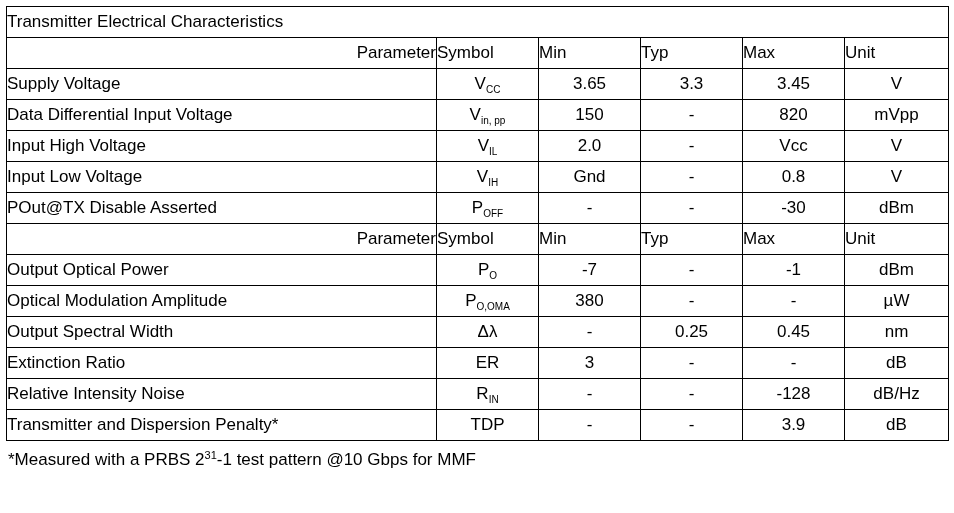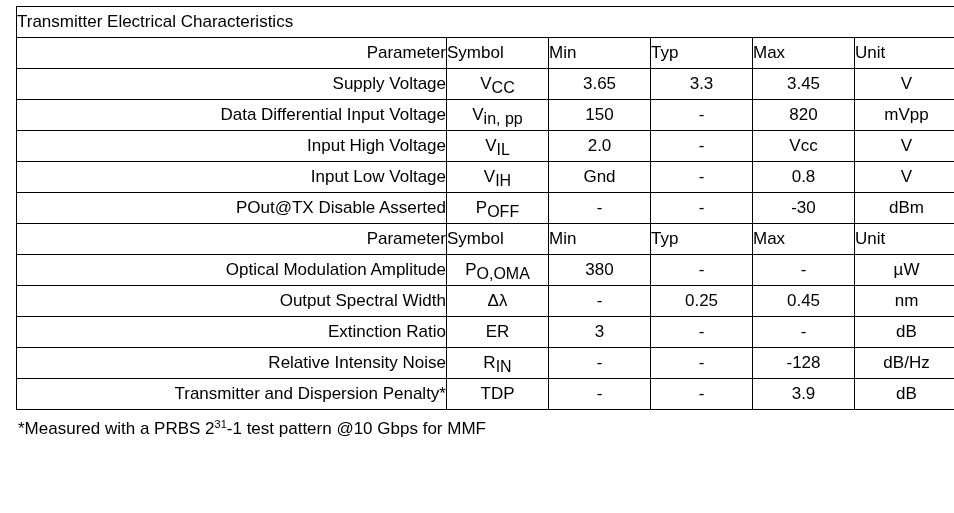--- a/index.html
+++ b/index.html
@@ -12,21 +12,21 @@
     height: 513px;
     font-family: "Liberation Sans", sans-serif;
     color: #000000;
     overflow: hidden;
   }
   .page {
     position: relative;
     width: 808px;
     height: 513px;
     box-sizing: border-box;
-    padding: 6px 6px 0 16px;
+    padding: 6px 6px 0 6px;
   }
   table.spec {
     border-collapse: collapse;
     width: 942px;
     table-layout: fixed;
     background: #ffffff;
   }
   table.spec td, table.spec th {
     border: 1px solid #000000;
     padding: 0;
@@ -56,30 +56,30 @@
     background: #d9d9d9;
     font-weight: bold;
     text-align: left;
     font-size: 17.5px;
     height: 29px;
   }
   .header-row td.param-head {
     text-align: right;
   }
   td.param {
-    text-align: right;
+    text-align: left;
     padding-left: 6px;
     font-size: 17px;
   }
   td.ctr {
     text-align: center;
     font-size: 17px;
   }
   sub {
-    font-size: 16px;
+    font-size: 10px;
     vertical-align: baseline;
     position: relative;
     top: 4px;
   }
   sup {
     font-size: 11px;
     vertical-align: baseline;
     position: relative;
     top: -6px;
   }
@@ -157,20 +157,28 @@
         </tr>
         <tr class="header-row">
           <td class="param-head">Parameter</td>
           <td>Symbol</td>
           <td>Min</td>
           <td>Typ</td>
           <td>Max</td>
           <td>Unit</td>
         </tr>
         <tr>
+          <td class="param">Output Optical Power</td>
+          <td class="ctr"><span>P</span><sub>O</sub></td>
+          <td class="ctr">-7</td>
+          <td class="ctr">-</td>
+          <td class="ctr">-1</td>
+          <td class="ctr">dBm</td>
+        </tr>
+        <tr>
           <td class="param">Optical Modulation Amplitude</td>
           <td class="ctr"><span>P</span><sub>O,OMA</sub></td>
           <td class="ctr">380</td>
           <td class="ctr">-</td>
           <td class="ctr">-</td>
           <td class="ctr">µW</td>
         </tr>
         <tr>
           <td class="param">Output Spectral Width</td>
           <td class="ctr"><span>Δλ</span></td>

